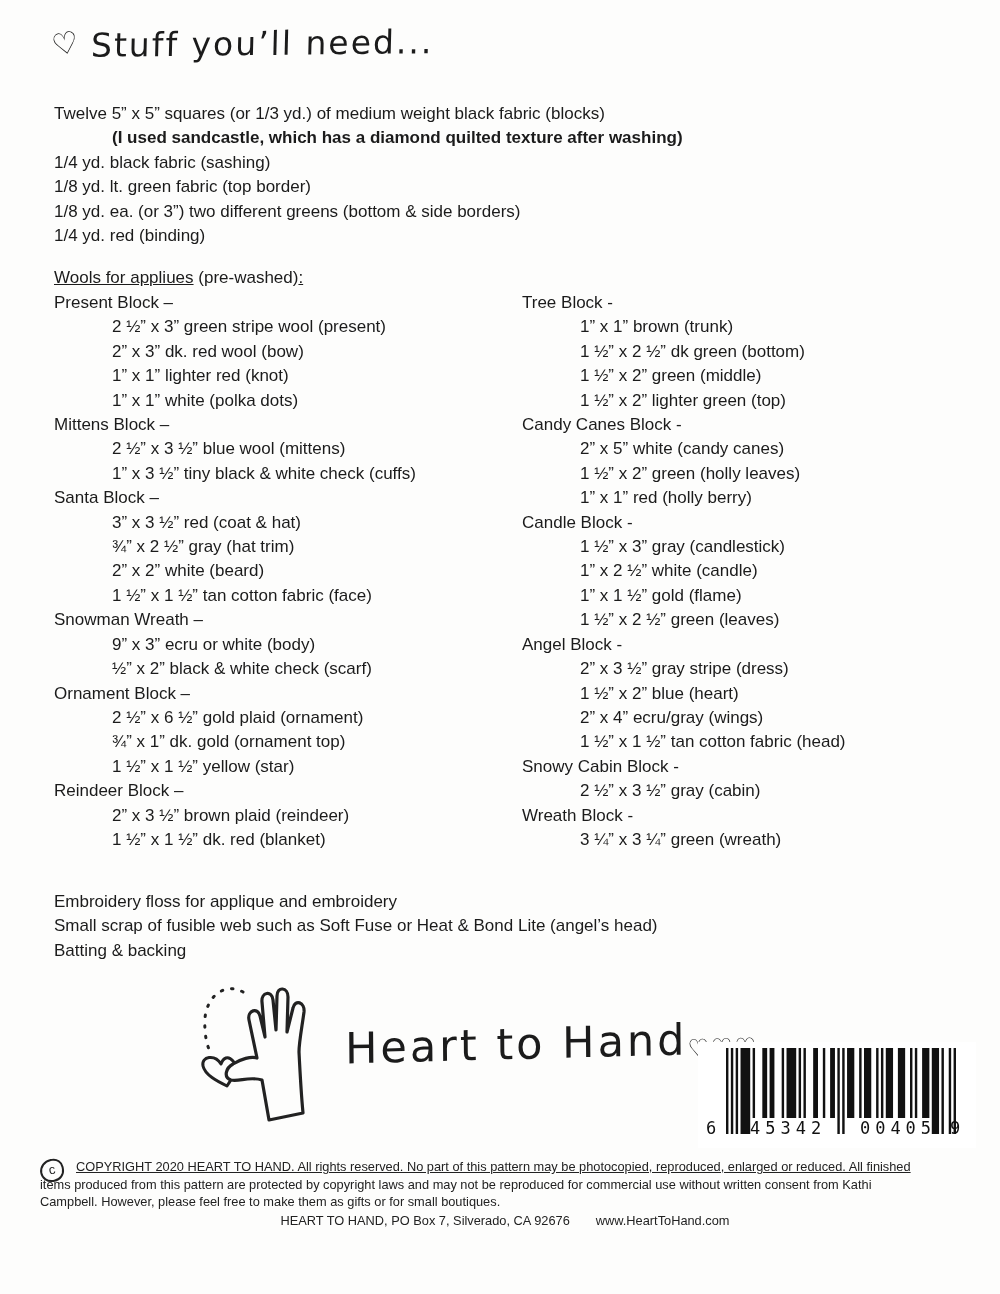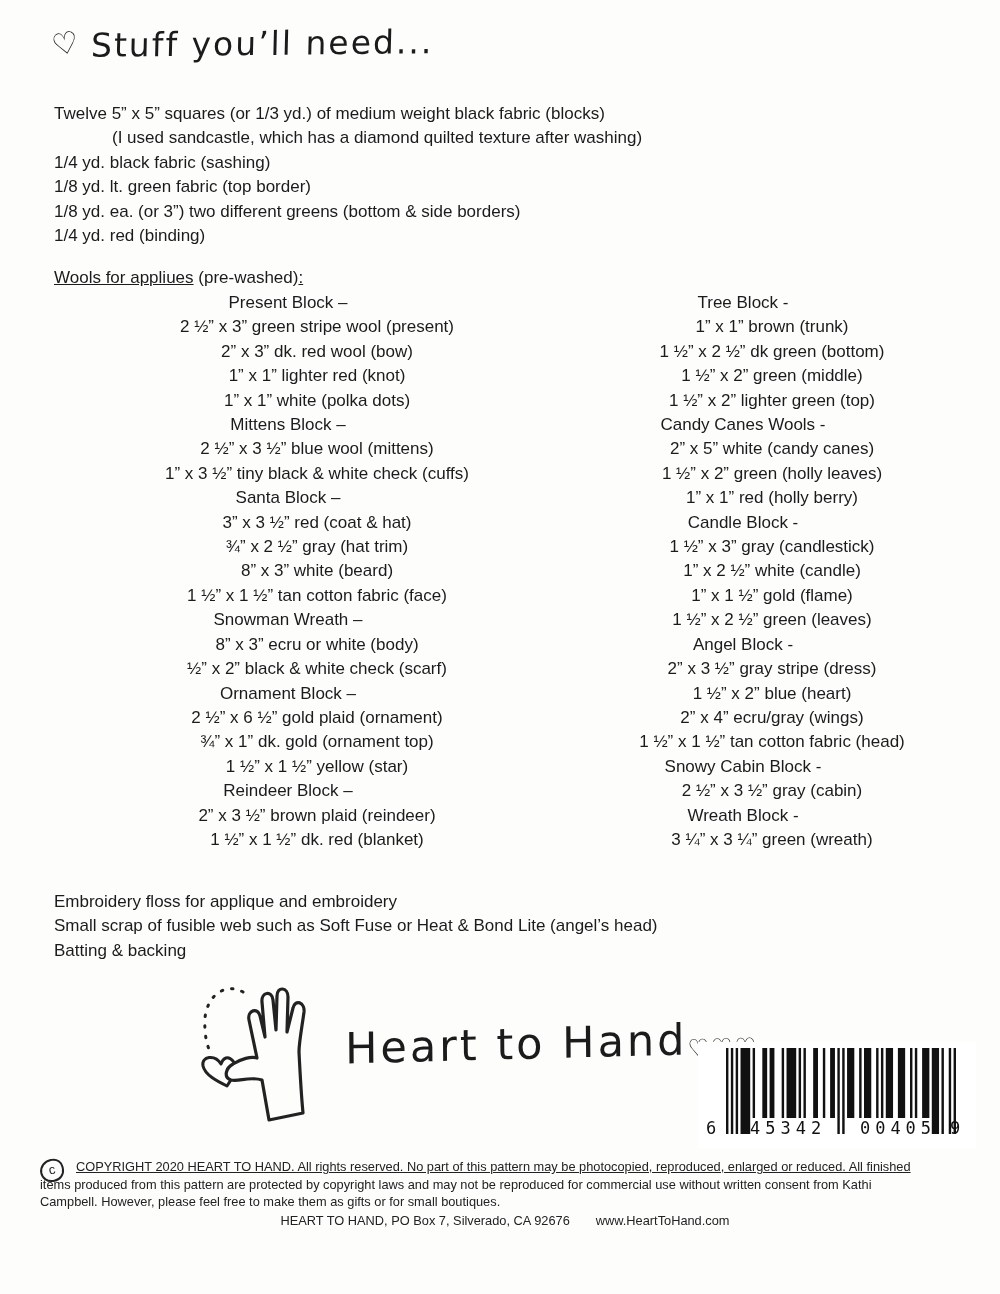--- a/index.html
+++ b/index.html
@@ -17,24 +17,24 @@
   .title-heart{font-size:30px;transform:rotate(-12deg);line-height:1;}
   .page-title{
     font-size:33px;letter-spacing:2px;
     font-family:"DejaVu Sans", sans-serif;
     transform:rotate(-0.6deg) skewX(-2deg);
     font-weight:500;
   }
   
   .bodytext{font-size:17px;line-height:24.4px;}
   .materials{position:absolute;left:54px;top:102px;}
-  .line.indent{padding-left:58px;}
+  .line.indent{padding-left:58px;font-weight:bold;}
   .wools-heading{position:absolute;left:54px;top:268px;font-size:17px;}
   .u{text-decoration:underline;}
-  .columns{position:absolute;left:54px;top:291px;display:flex;width:910px;text-align:center;}
+  .columns{position:absolute;left:54px;top:291px;display:flex;width:910px;}
   .col{width:468px;}
   .col.right{width:442px;}
   .block-title{}
   .block-item{padding-left:58px;}
   .extras{position:absolute;left:54px;top:890px;}
   
   .logo{position:absolute;left:195px;top:980px;width:480px;height:145px;}
   .hand-svg{position:absolute;left:0;top:0;}
   .logo-script{
     position:absolute;left:150px;top:38px;
@@ -93,40 +93,40 @@
         <div class="block-item">2 ½” x 3” green stripe wool (present)</div>
         <div class="block-item">2” x 3” dk. red wool (bow)</div>
         <div class="block-item">1” x 1” lighter red (knot)</div>
         <div class="block-item">1” x 1” white (polka dots)</div>
         <div class="block-title">Mittens Block –</div>
         <div class="block-item">2 ½” x 3 ½” blue wool (mittens)</div>
         <div class="block-item">1” x 3 ½” tiny black &amp; white check (cuffs)</div>
         <div class="block-title">Santa Block –</div>
         <div class="block-item">3” x 3 ½” red (coat &amp; hat)</div>
         <div class="block-item">¾” x 2 ½” gray (hat trim)</div>
-        <div class="block-item">8” x 3” white (beard)</div>
+        <div class="block-item">2” x 2” white (beard)</div>
         <div class="block-item">1 ½” x 1 ½” tan cotton fabric (face)</div>
         <div class="block-title">Snowman Wreath –</div>
-        <div class="block-item">8” x 3” ecru or white (body)</div>
+        <div class="block-item">9” x 3” ecru or white (body)</div>
         <div class="block-item">½” x 2” black &amp; white check (scarf)</div>
         <div class="block-title">Ornament Block –</div>
         <div class="block-item">2 ½” x 6 ½” gold plaid (ornament)</div>
         <div class="block-item">¾” x 1” dk. gold (ornament top)</div>
         <div class="block-item">1 ½” x 1 ½” yellow (star)</div>
         <div class="block-title">Reindeer Block –</div>
         <div class="block-item">2” x 3 ½” brown plaid (reindeer)</div>
         <div class="block-item">1 ½” x 1 ½” dk. red (blanket)</div>
       </div>
     <div class="col right">
         <div class="block-title">Tree Block -</div>
         <div class="block-item">1” x 1” brown (trunk)</div>
         <div class="block-item">1 ½” x 2 ½” dk green (bottom)</div>
         <div class="block-item">1 ½” x 2” green (middle)</div>
         <div class="block-item">1 ½” x 2” lighter green (top)</div>
-        <div class="block-title">Candy Canes Wools -</div>
+        <div class="block-title">Candy Canes Block -</div>
         <div class="block-item">2” x 5” white (candy canes)</div>
         <div class="block-item">1 ½” x 2” green (holly leaves)</div>
         <div class="block-item">1” x 1” red (holly berry)</div>
         <div class="block-title">Candle Block -</div>
         <div class="block-item">1 ½” x 3” gray (candlestick)</div>
         <div class="block-item">1” x 2 ½” white (candle)</div>
         <div class="block-item">1” x 1 ½” gold (flame)</div>
         <div class="block-item">1 ½” x 2 ½” green (leaves)</div>
         <div class="block-title">Angel Block -</div>
         <div class="block-item">2” x 3 ½” gray stripe (dress)</div>

